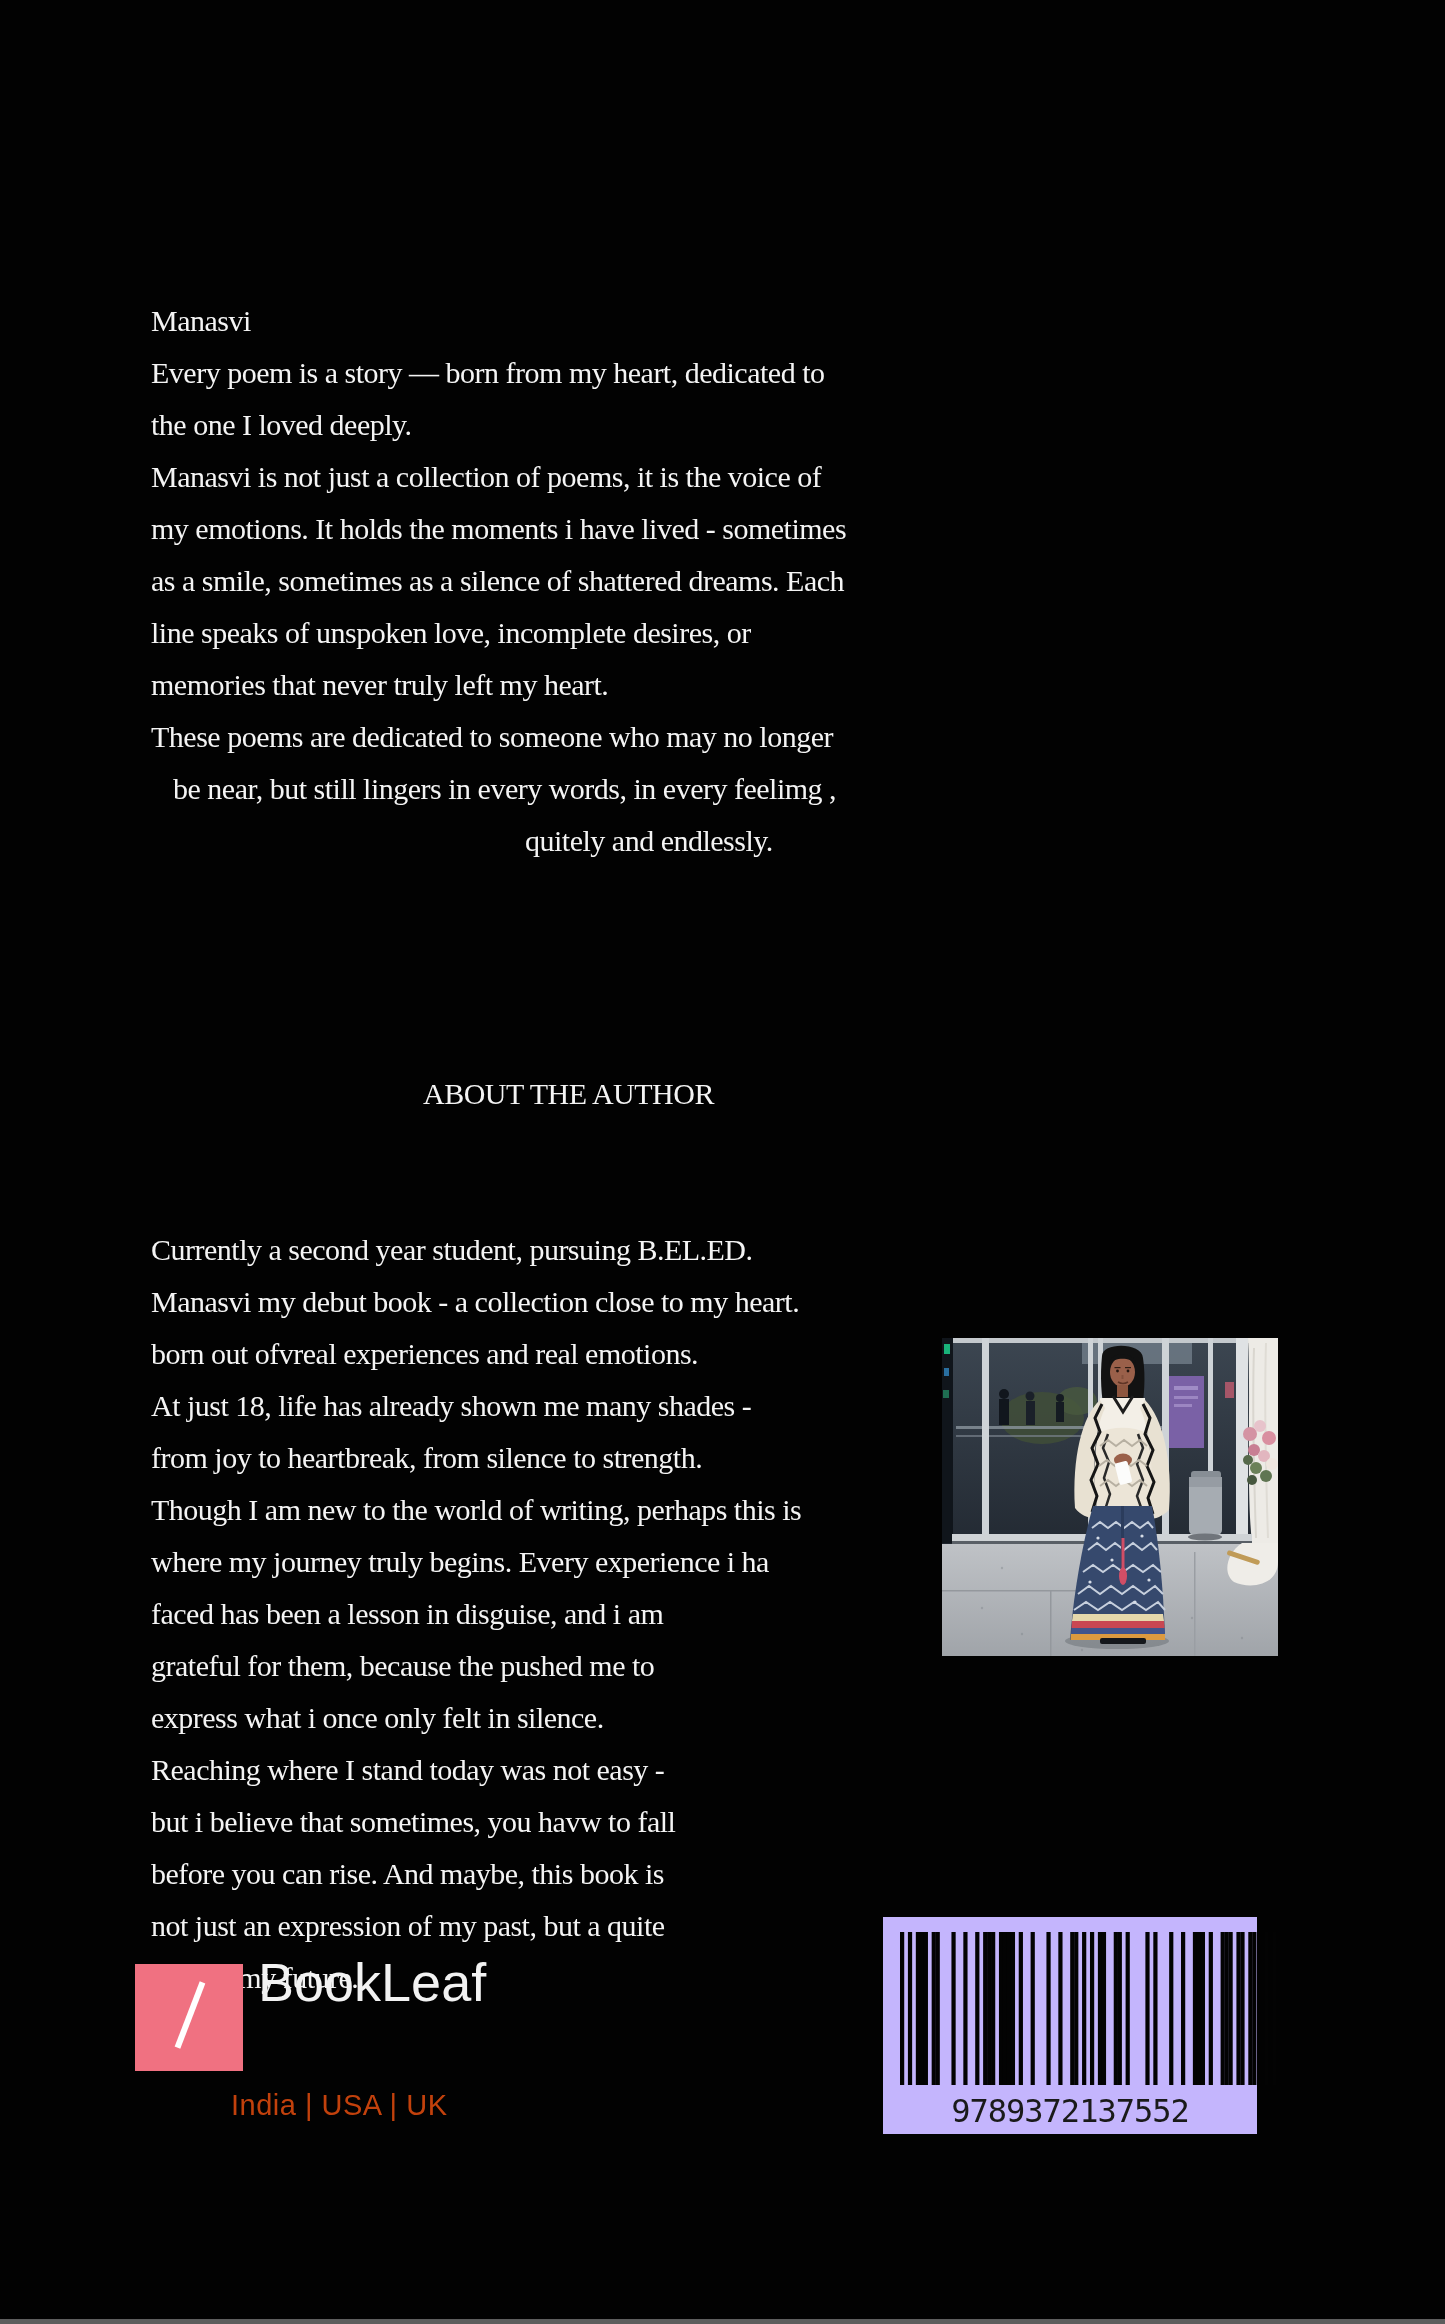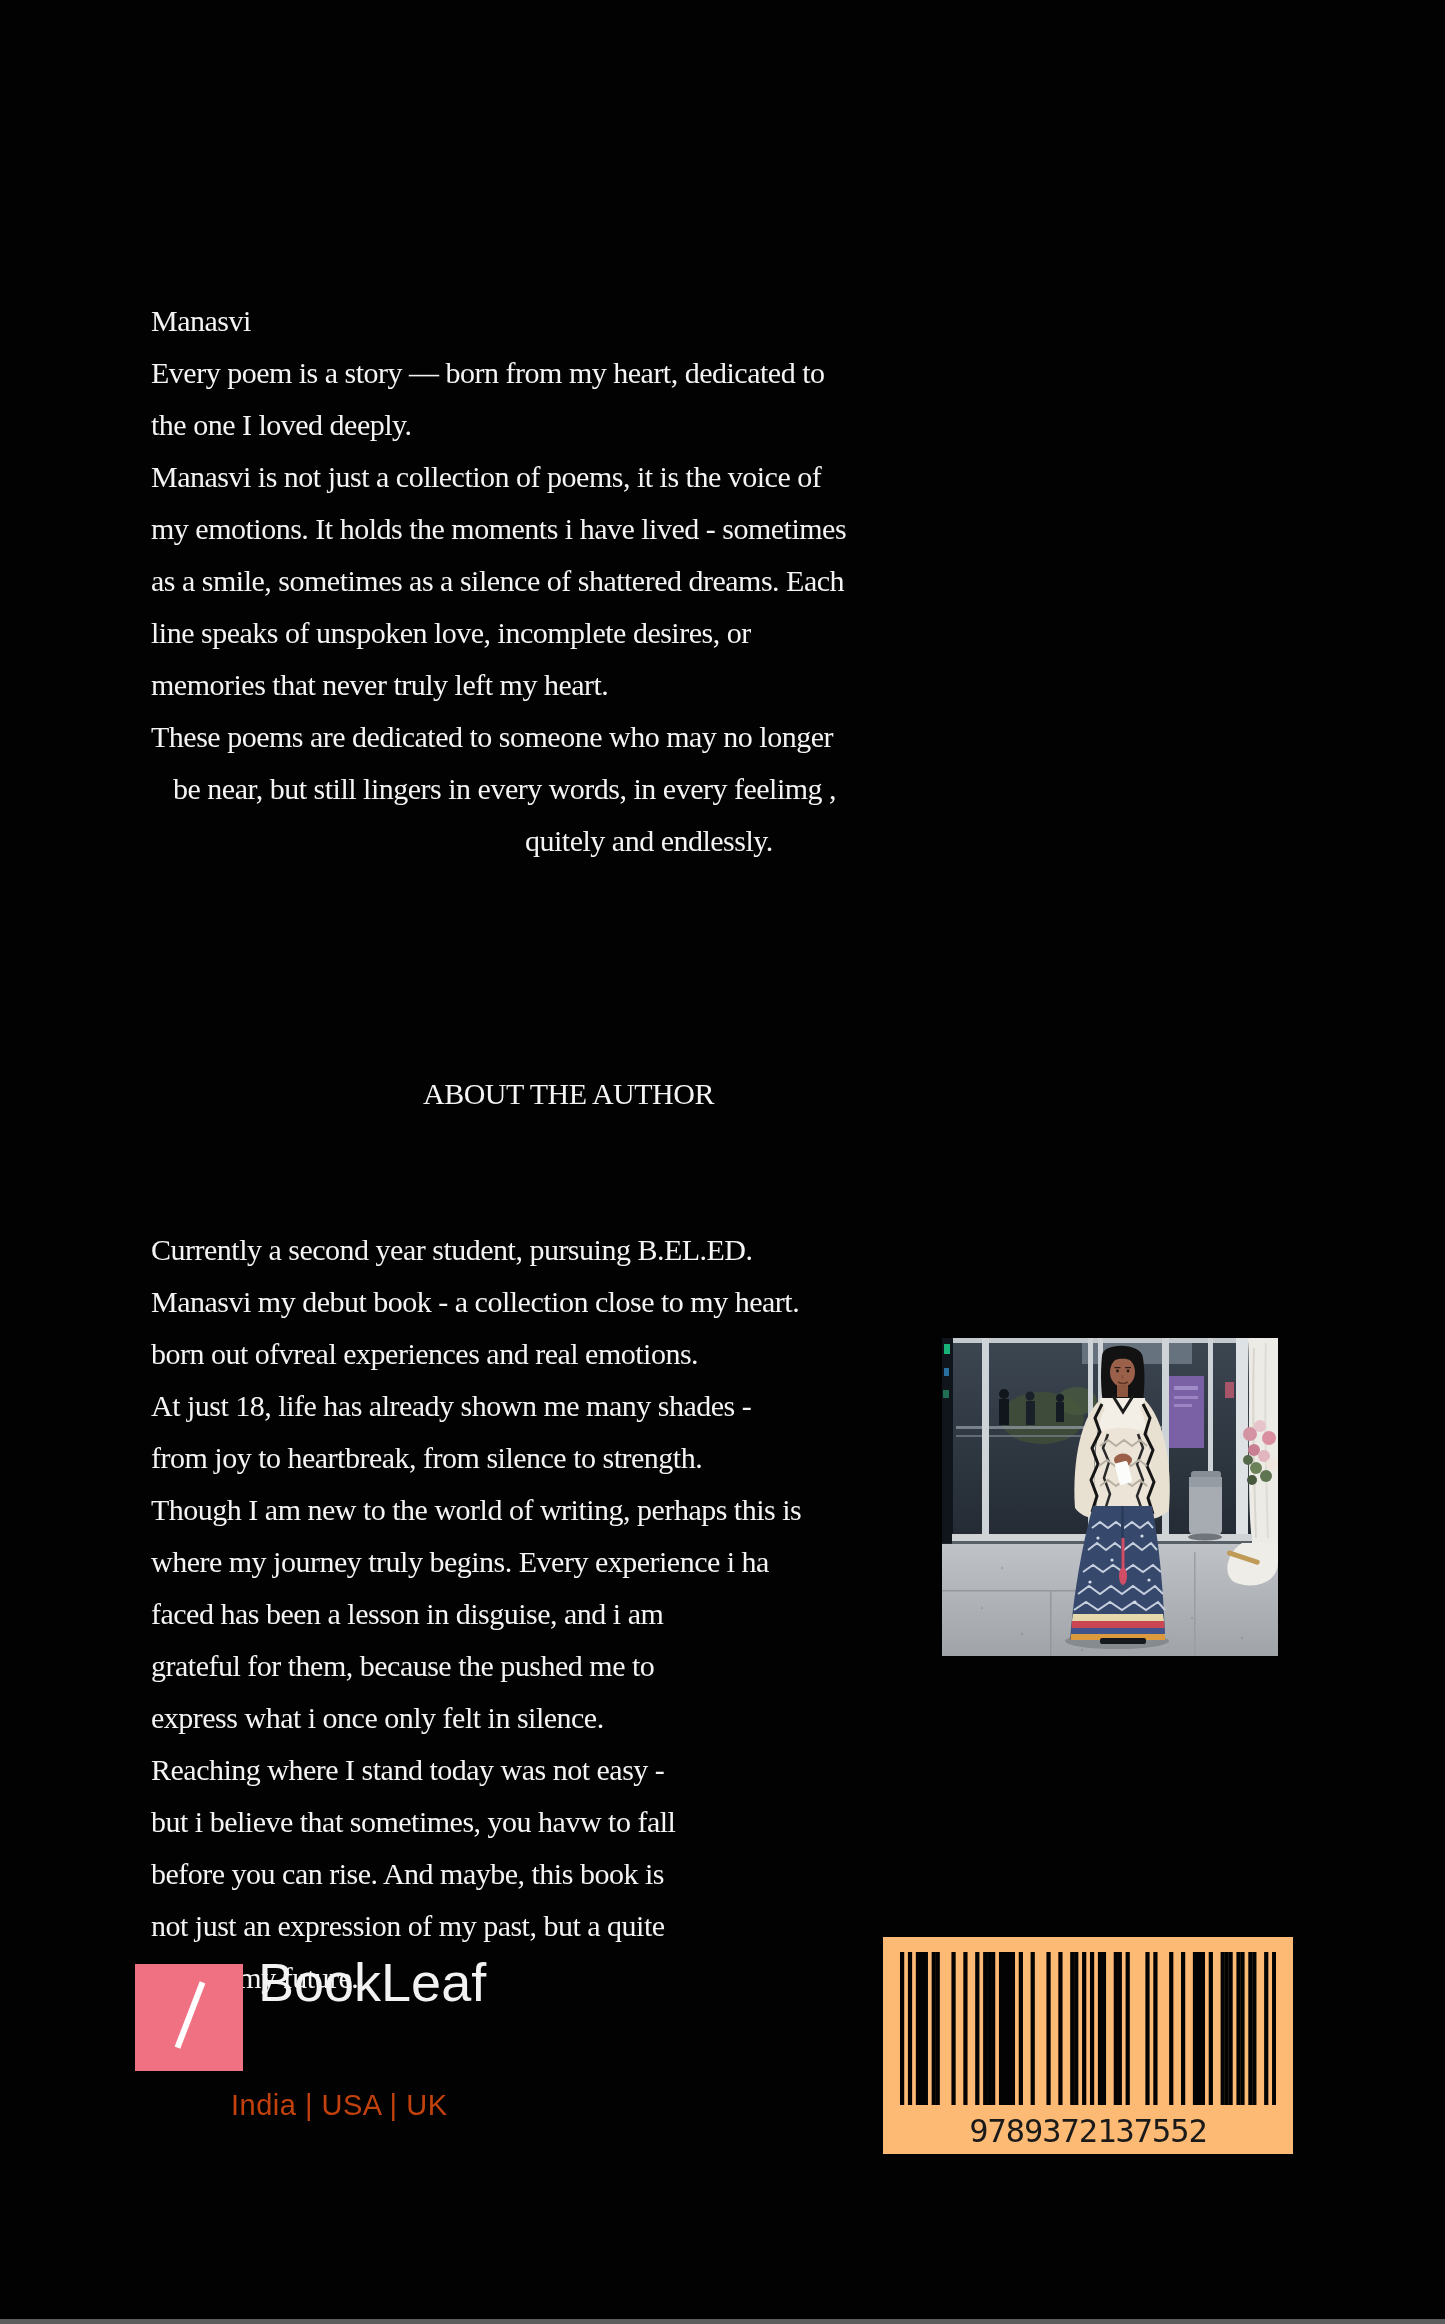--- a/index.html
+++ b/index.html
@@ -15,21 +15,21 @@
   
   .photo{position:absolute;left:942px;top:1338px;width:336px;height:318px;}
   
   .logo-square{position:absolute;left:135px;top:1964px;width:108px;height:107px;background:#f07181;}
   .logo-slash{position:absolute;left:52px;top:16px;width:6px;height:70px;background:#ffffff;transform:rotate(21deg);}
   .logo-name{position:absolute;left:258px;top:1951px;font-family:"Liberation Sans",sans-serif;
              font-weight:400;font-size:54px;line-height:62px;color:#f2f2f2;}
   .regions{position:absolute;left:231px;top:2089px;font-family:"Liberation Sans",sans-serif;
            font-weight:300;font-size:29px;letter-spacing:0.5px;color:#c2410c;}
   
-  .barcode{position:absolute;left:883px;top:1917px;width:410px;height:217px;background:#fdba74;margin-top:20px;}
+  .barcode{position:absolute;left:883px;top:1917px;width:374px;height:217px;background:#c4b5fd;}
   .barcode svg{position:absolute;left:17px;top:15px;}
   .isbn{position:absolute;left:0;top:175px;width:100%;text-align:center;color:#1a1a1a;
         font-family:"DejaVu Sans Mono","Liberation Mono",monospace;font-size:32px;letter-spacing:-1px;}
   .bottom-edge{position:absolute;left:0;top:2319px;width:1445px;height:5px;background:#6d6d6d;opacity:.85;}
 </style>
 </head>
 <body>
 
 <div class="page">
 

